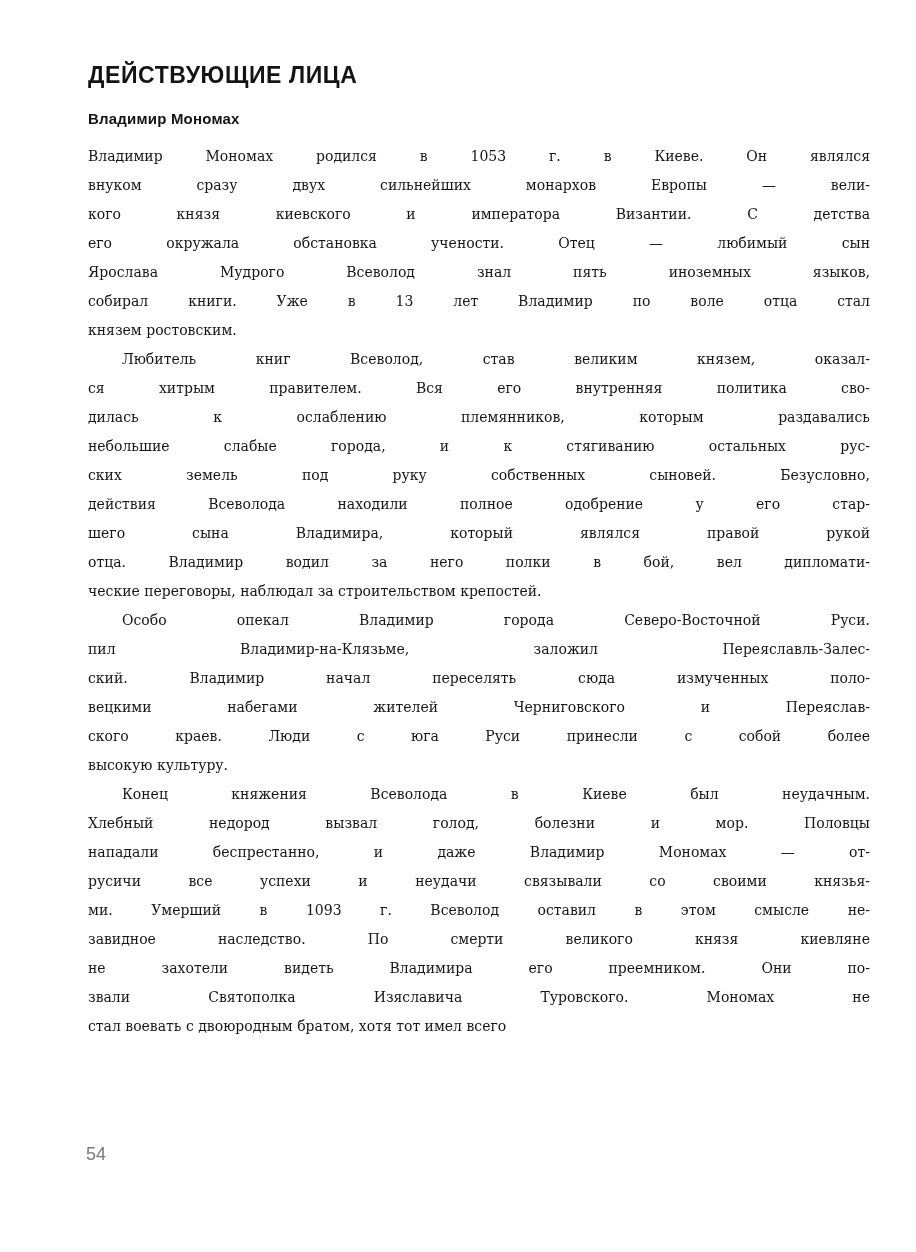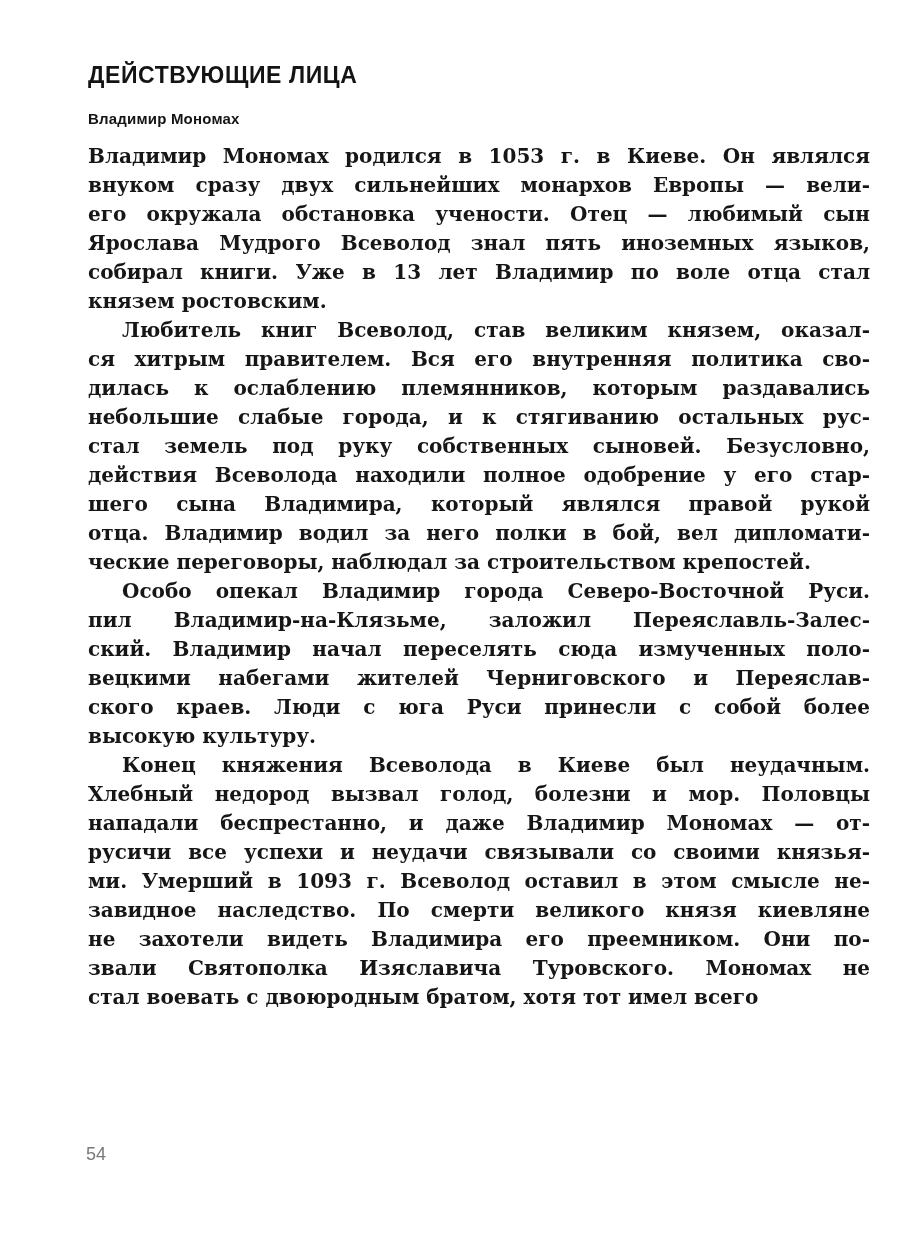--- a/index.html
+++ b/index.html
@@ -29,22 +29,22 @@
     font-family: "Liberation Sans", "DejaVu Sans", sans-serif;
     font-weight: bold;
     font-size: 15px;
     letter-spacing: 0.2px;
     color: #141414;
     margin: 0 0 15px 0;
   }
   .body-text {
     width: 782px;
     font-family: "DejaVu Serif", "Liberation Serif", serif;
-    font-weight: 700;
-    font-size: 20px;
+    font-weight: 400;
+    font-size: 14px;
     color: #161616;
   }
   .para {
     margin: 0;
   }
   .line {
     line-height: 29px;
     text-align: justify;
     text-align-last: justify;
     white-space: normal;
@@ -67,31 +67,32 @@
 </head>
 <body>
 
 <div class="page">
   <h1 class="heading">ДЕЙСТВУЮЩИЕ ЛИЦА</h1>
   <h2 class="subheading">Владимир Мономах</h2>
   <div class="body-text">
       <div class="para">
         <div class="line">Владимир Мономах родился в 1053 г. в Киеве. Он являлся</div>
         <div class="line">внуком сразу двух сильнейших монархов Европы — вели-</div>
+        <div class="line">кого князя киевского и императора Византии. С детства</div>
         <div class="line">его окружала обстановка учености. Отец — любимый сын</div>
         <div class="line">Ярослава Мудрого Всеволод знал пять иноземных языков,</div>
         <div class="line">собирал книги. Уже в 13 лет Владимир по воле отца стал</div>
         <div class="line last">князем ростовским.</div>
       </div>
       <div class="para">
         <div class="line indent">Любитель книг Всеволод, став великим князем, оказал-</div>
         <div class="line">ся хитрым правителем. Вся его внутренняя политика сво-</div>
         <div class="line">дилась к ослаблению племянников, которым раздавались</div>
         <div class="line">небольшие слабые города, и к стягиванию остальных рус-</div>
-        <div class="line">стал земель под руку собственных сыновей. Безусловно,</div>
+        <div class="line">ских земель под руку собственных сыновей. Безусловно,</div>
         <div class="line">действия Всеволода находили полное одобрение у его стар-</div>
         <div class="line">шего сына Владимира, который являлся правой рукой</div>
         <div class="line">отца. Владимир водил за него полки в бой, вел дипломати-</div>
         <div class="line last">ческие переговоры, наблюдал за строительством крепостей.</div>
       </div>
       <div class="para">
         <div class="line indent">Особо опекал Владимир города Северо-Восточной Руси.</div>
         <div class="line">пил Владимир-на-Клязьме, заложил Переяславль-Залес-</div>
         <div class="line">ский. Владимир начал переселять сюда измученных поло-</div>
         <div class="line">вецкими набегами жителей Черниговского и Переяслав-</div>

